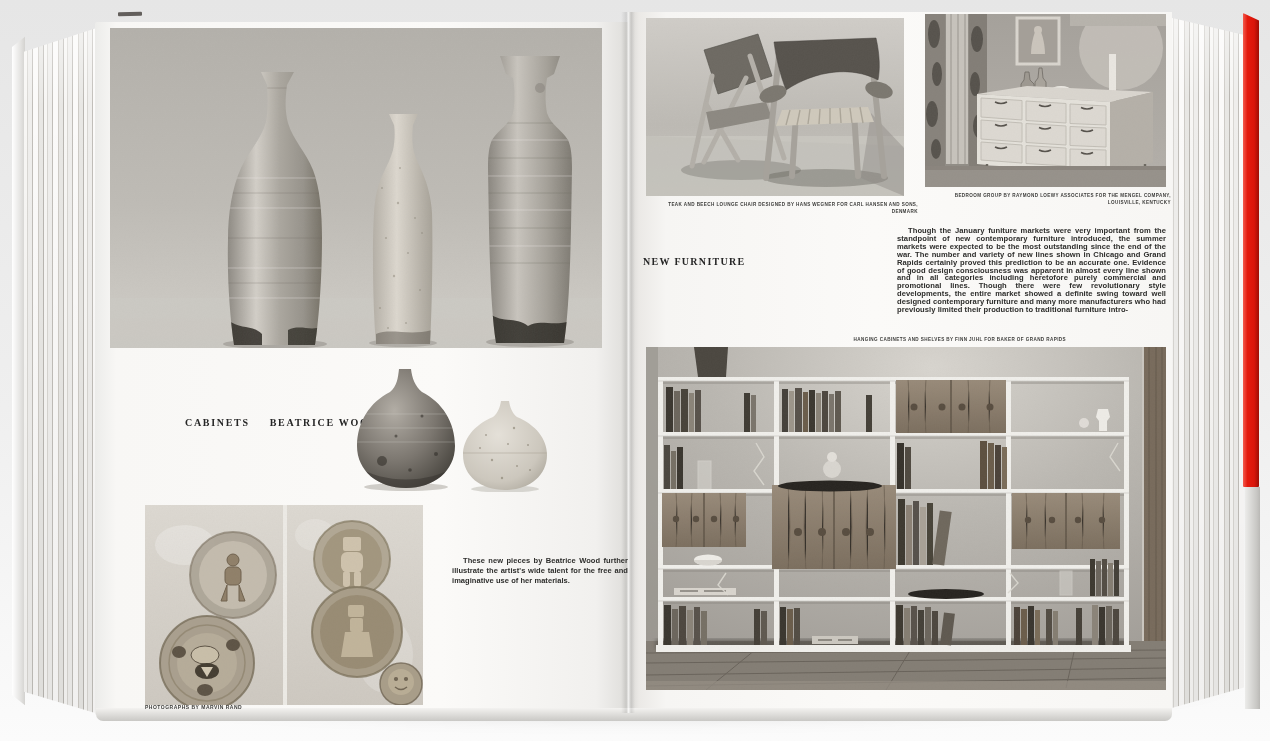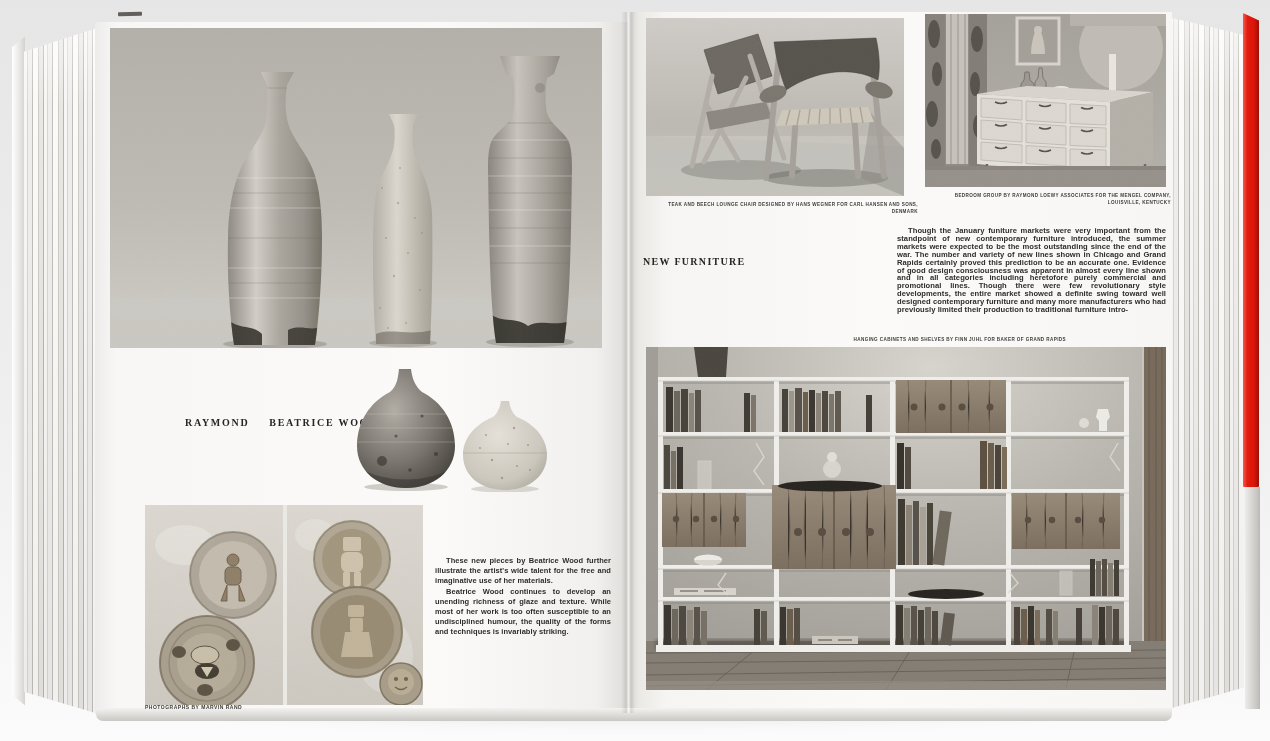--- a/index.html
+++ b/index.html
@@ -198,21 +198,21 @@
             <line x1="502" y1="245" x2="578" y2="245"></line>
           </g>
         <path d="M502,288 C512,282 520,292 530,286 L528,314 L504,314 Z" fill="#35322c" opacity=".85"></path>
         <path d="M556,298 C564,294 572,300 578,296 L578,314 L556,314 Z" fill="#35322c" opacity=".7"></path>
       </g>
       <rect width="492" height="320" filter="url(#vNoise)" opacity=".22"></rect>
     </svg>
   </div>
 
   <div class="abs serif-head h-ceramics" style="left:185px;top:417px;">
-    <span>RAYMOND</span><span style="display:inline-block;width:20px;"></span><span>BEATRICE WOOD</span>
+    <span>CABINETS</span><span style="display:inline-block;width:20px;"></span><span>BEATRICE WOOD</span>
   </div>
 
   <div class="abs photo" style="left:352px;top:366px;width:108px;height:126px;">
     <svg viewBox="0 0 108 126">
       <defs>
         <radialGradient id="dG" cx="38%" cy="35%" r="78%">
           <stop offset="0" stop-color="#b2ada5"></stop>
             <stop offset=".55" stop-color="#7b766f"></stop>
             <stop offset="1" stop-color="#45423c"></stop>
         </radialGradient>
@@ -338,23 +338,22 @@
       <circle cx="256" cy="177" r="13" fill="#b9ad95"></circle>
       <g stroke="#6f6452" stroke-width="1.4" fill="none">
         <circle cx="251" cy="174" r="1.4" fill="#6f6452"></circle>
           <circle cx="261" cy="174" r="1.4" fill="#6f6452"></circle>
         <path d="M250,182 Q256,187 262,182"></path>
         </g>
       <rect width="278" height="200" filter="url(#pNoise)" opacity=".25"></rect>
     </svg>
   </div>
 
-  <div class="abs body-txt body-left" style="left:435px;top:556px;width:176px;">
+  <div class="abs body-txt body-left" style="left:452px;top:556px;width:176px;">
     <p>These new pieces by Beatrice Wood further illustrate the artist's wide talent for the free and imaginative use of her materials.</p>
-    <p>Beatrice Wood continues to develop an unending richness of glaze and texture. While most of her work is too often susceptible to an undisciplined humour, the quality of the forms and techniques is invariably striking.</p>
   </div>
 
   <div class="abs credit" style="left:145px;top:704px;">PHOTOGRAPHS BY MARVIN RAND</div>
 
   <div class="abs photo" style="left:646px;top:18px;width:258px;height:178px;">
     <svg viewBox="0 0 258 178" preserveAspectRatio="none">
       <defs>
         <linearGradient id="cBg" x1="0" y1="0" x2="0" y2="1">
           <stop offset="0" stop-color="#d0cdc8"></stop>
             <stop offset=".6" stop-color="#bdbab4"></stop>

